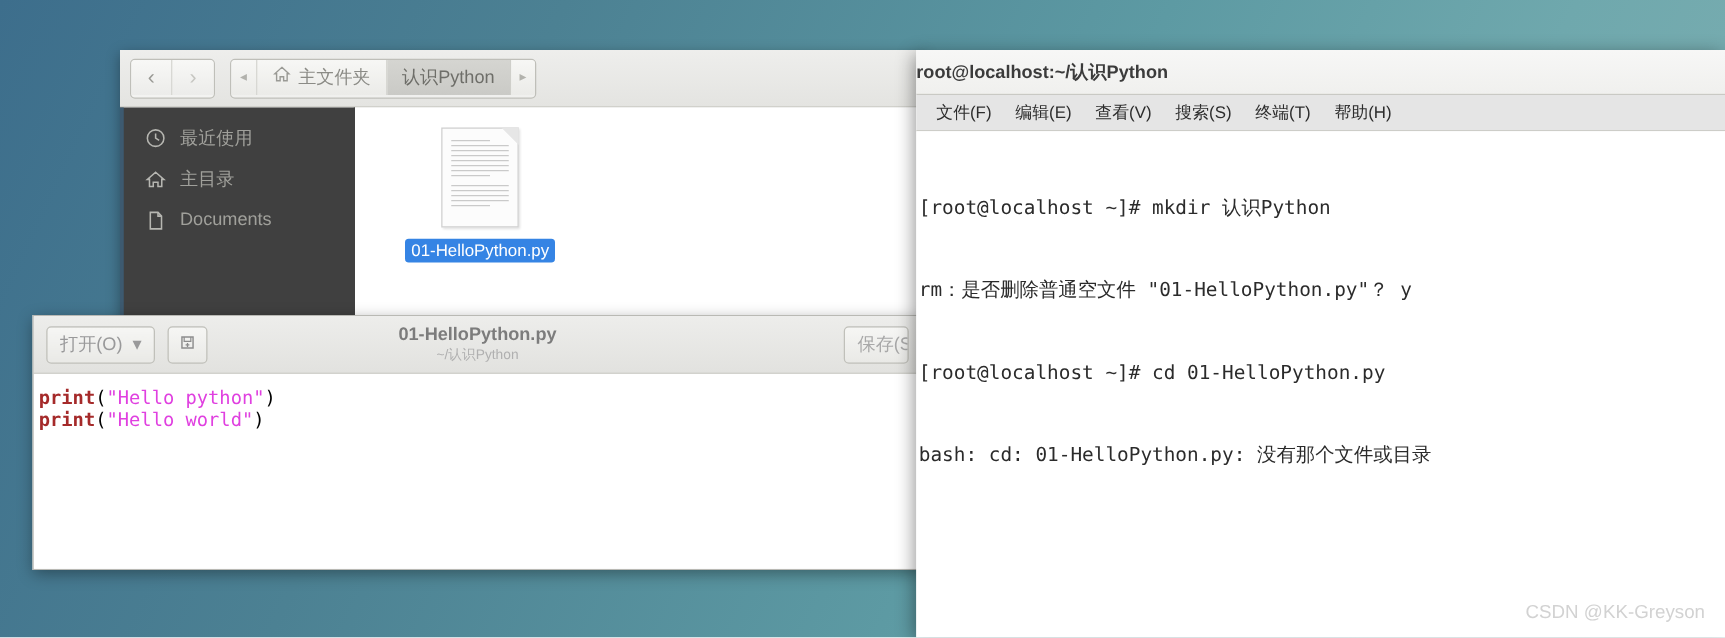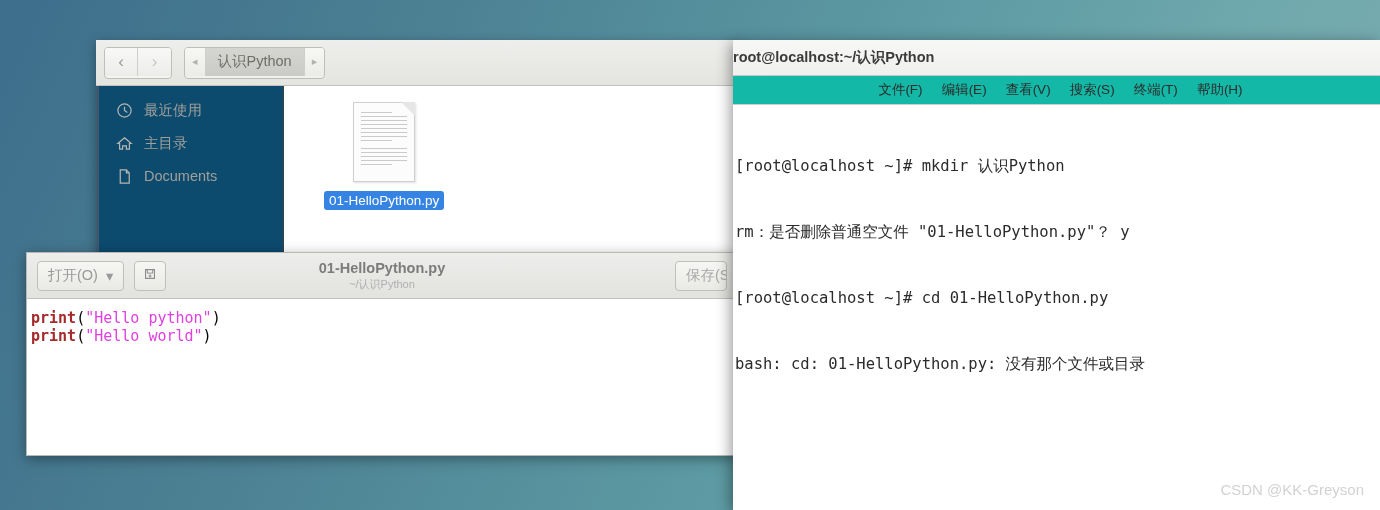--- a/index.html
+++ b/index.html
@@ -86,21 +86,21 @@
   .crumb.small { padding: 0 7px; font-size: 11px; color: #b2b2ad; }
   .crumb.active {
     background: linear-gradient(180deg,#d5d5d1 0%,#cacac6 100%);
     color: #6e6e69;
   }
   .crumb:last-child { border-right: none; }
 
   #fm-body { display: flex; height: 169px; }
   #fm-sidebar {
     width: 188px;
-    background: #0c4a6e;
+    background: #404040;
     border-right: 1px solid #404040;
     border-left: 3px solid #3d5a70;
     box-sizing: border-box;
     padding-top: 8px;
   }
   .side-item {
     display: flex;
     align-items: center;
     gap: 11px;
     padding: 7px 0 7px 16px;
@@ -250,27 +250,26 @@
     background: linear-gradient(180deg,#f7f7f6 0%,#f0f0ee 100%);
     border-bottom: 1px solid #c9c9c4;
     display: flex;
     align-items: center;
     font-size: 14.5px;
     color: #3b3b3b;
     font-weight: bold;
   }
   #term-menu {
     height: 28px;
-    background: #14b8a6;
+    background: #e5e5e5;
     border-bottom: 1px solid #cdcdc8;
     display: flex;
     align-items: center;
     padding-left: 8px;
     gap: 3px;
-    justify-content: center;
   }
   .menu-item {
     font-size: 13.5px;
     color: #2d2d2d;
     padding: 3px 8px;
   }
   #term-body {
     background: #ffffff;
     padding: 6px 0 0 2px;
     font-family: "DejaVu Sans Mono", "Liberation Mono", monospace;
@@ -300,20 +299,28 @@
         <div class="navbtn">
           <span>‹</span>
         </div>
         <div class="navbtn dim">
           <span>›</span>
         </div>
       </div>
       <div class="crumbs">
         <div class="crumb small">
           <span>◂</span>
+        </div>
+        <div class="crumb">
+          <span>
+            <svg width="15" height="15" viewBox="0 0 16 16">
+                <path d="M8 2 L14 7.5 L12.5 7.5 L12.5 13.5 L9.5 13.5 L9.5 10 L6.5 10 L6.5 13.5 L3.5 13.5 L3.5 7.5 L2 7.5 Z" fill="none" stroke="#9a9a95" stroke-width="1.2"></path>
+              </svg>
+          </span>
+          <span>主文件夹</span>
         </div>
         <div class="crumb active">
           <span>认识Python</span>
         </div>
         <div class="crumb small">
           <span>▸</span>
         </div>
       </div>
     </div>
 

